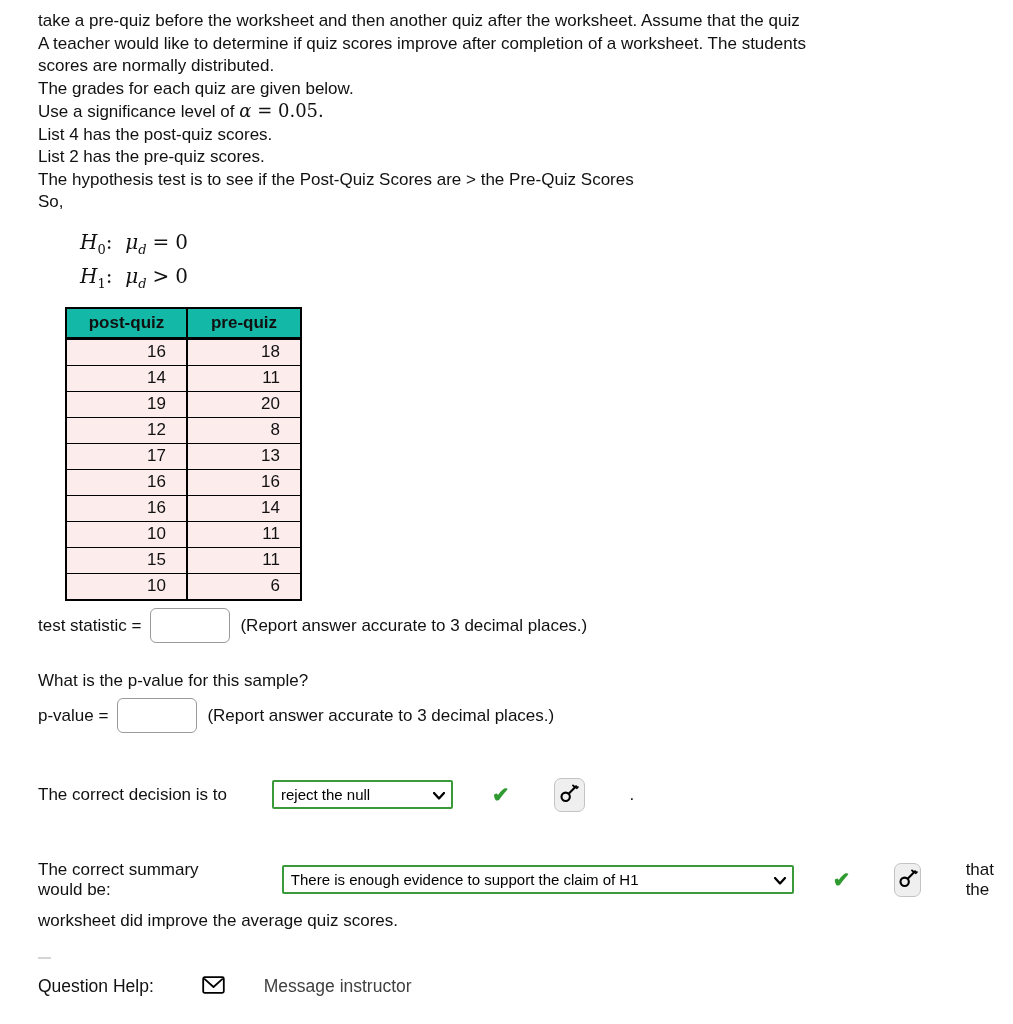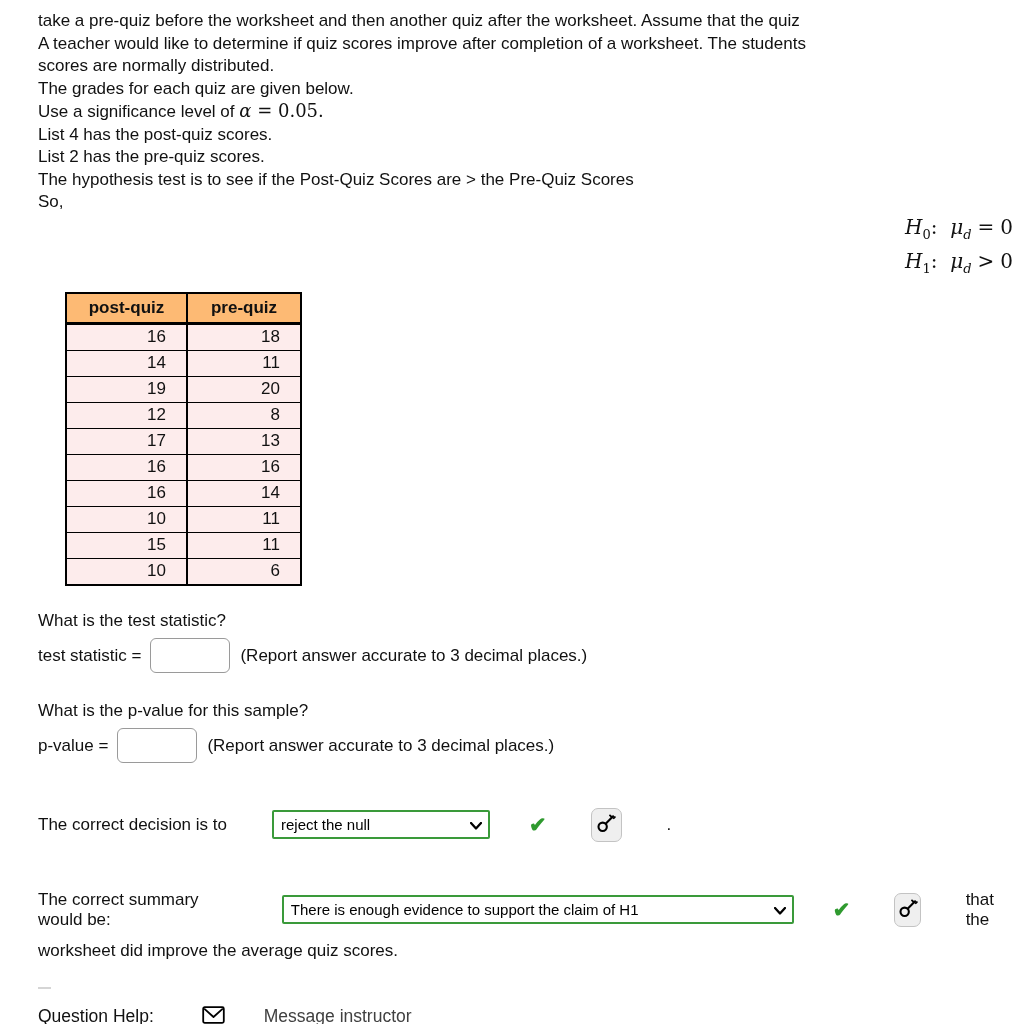--- a/index.html
+++ b/index.html
@@ -8,30 +8,30 @@
     font-family:"Liberation Sans",sans-serif;color:#111;
   }
   .page{padding:10px 0 0 38px;}
 
   
   .intro-line{font-size:17px;line-height:22.5px;}
   .math-inline{font-family:"DejaVu Serif",serif;font-size:18px;}
   .math-inline .ital{font-style:italic;}
 
   
-  .hyp-block{margin:0 0 0 42px;text-align:right;}
+  .hyp-block{margin:15px 0 0 42px;}
   .hyp-line{font-family:"DejaVu Serif",serif;font-size:20px;line-height:27px;}
   .hyp-line .ital{font-style:italic;}
   .hyp-line sub{font-size:13px;}
   .hyp-line .op{padding:0 6px;}
 
   
   table.quiz{border-collapse:collapse;margin:10px 0 0 27px;border:2px solid #000;}
   table.quiz th{
-    background:#fdba74;border:1px solid #000;border-bottom:3px solid #000;
+    background:#14b8a6;border:1px solid #000;border-bottom:3px solid #000;
     font-size:17px;font-weight:bold;height:28px;padding:0 14px;text-align:center;
   }
   table.quiz td{
     background:#fdecec;border:1px solid #000;
     font-size:17px;font-weight:normal;height:25px;padding:0 20px 0 0;text-align:right;
   }
   table.quiz th:first-child,table.quiz td:first-child{border-right:2px solid #000;width:91px;}
   table.quiz th:last-child,table.quiz td:last-child{width:84px;}
 
   .prompt{font-size:17px;margin-top:25px;}
@@ -45,21 +45,21 @@
   .dd-row{display:flex;align-items:center;font-size:17px;gap:36px;}
   .decision-row{margin-top:42px;}
   .summary-row{margin-top:48px;}
   .sel-wrap{position:relative;display:inline-flex;align-items:center;margin-left:9px;}
   select.ans-select{
     appearance:none;-webkit-appearance:none;-moz-appearance:none;
     border:2px solid #3a9a3a;border-radius:2px;background:#fff;color:#000;
     font-family:"Liberation Sans",sans-serif;font-size:15px;
     height:29px;padding:0 30px 0 7px;
   }
-  .sel-decision{width:218px;}
+  .sel-decision{width:181px;}
   .sel-summary{width:512px;}
   .chev{position:absolute;right:8px;pointer-events:none;}
   .check{color:#2f9a2f;font-size:21px;font-weight:bold;margin-left:3px;line-height:1;}
   .keybtn{
     width:31px;height:34px;margin-left:8px;
     background:#efefef;border:1px solid #c3c3c3;border-radius:7px;
     display:inline-flex;align-items:center;justify-content:center;cursor:pointer;padding:0;
   }
   .after-sel{margin-left:9px;}
   .continuation{font-size:17px;margin-top:11px;}
@@ -136,21 +136,20 @@
           <td>15</td>
           <td>11</td>
         </tr>
       <tr>
           <td>10</td>
           <td>6</td>
         </tr>
     </tbody>
   </table>
 
-  <div class="prompt">What is the test statistic?</div>
   <div class="qrow">
     <span>test statistic =</span>
     <input class="ansbox" type="text" value="" style="">
     <span>(Report answer accurate to 3 decimal places.)</span>
   </div>
 
   <div class="prompt">What is the p-value for this sample?</div>
   <div class="qrow">
     <span>p-value =</span>
     <input class="ansbox" type="text" value="" style="">

